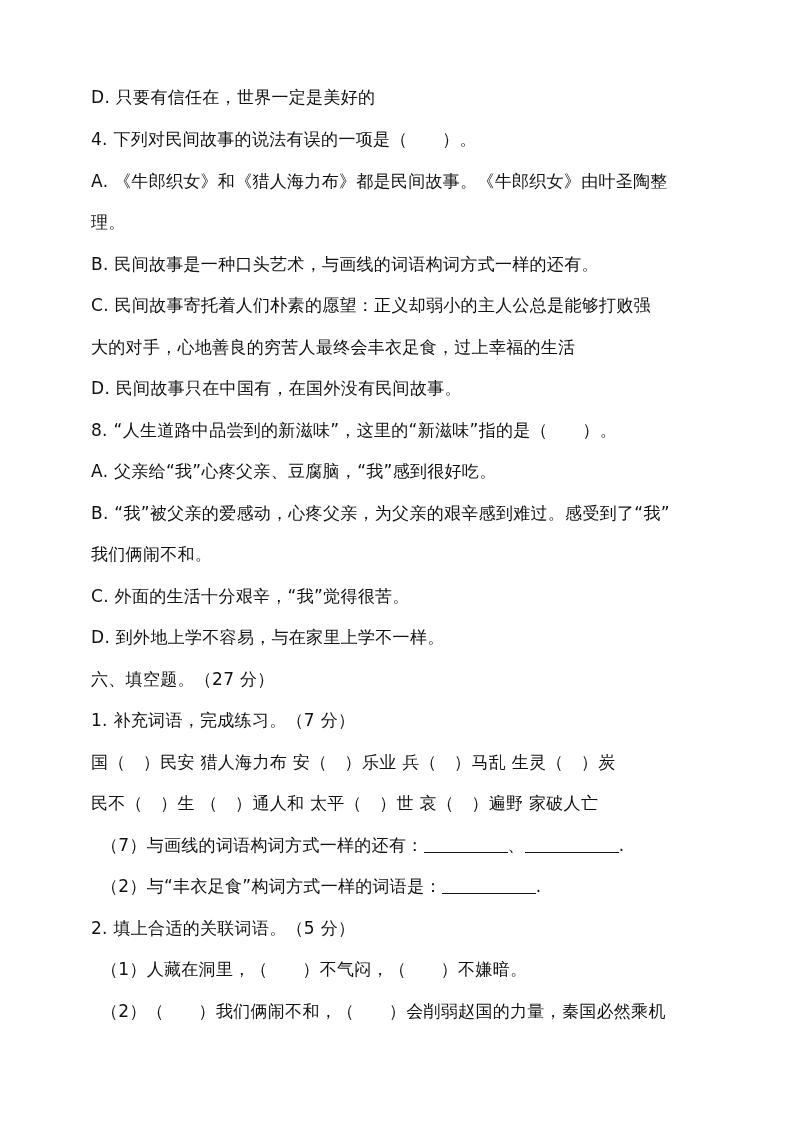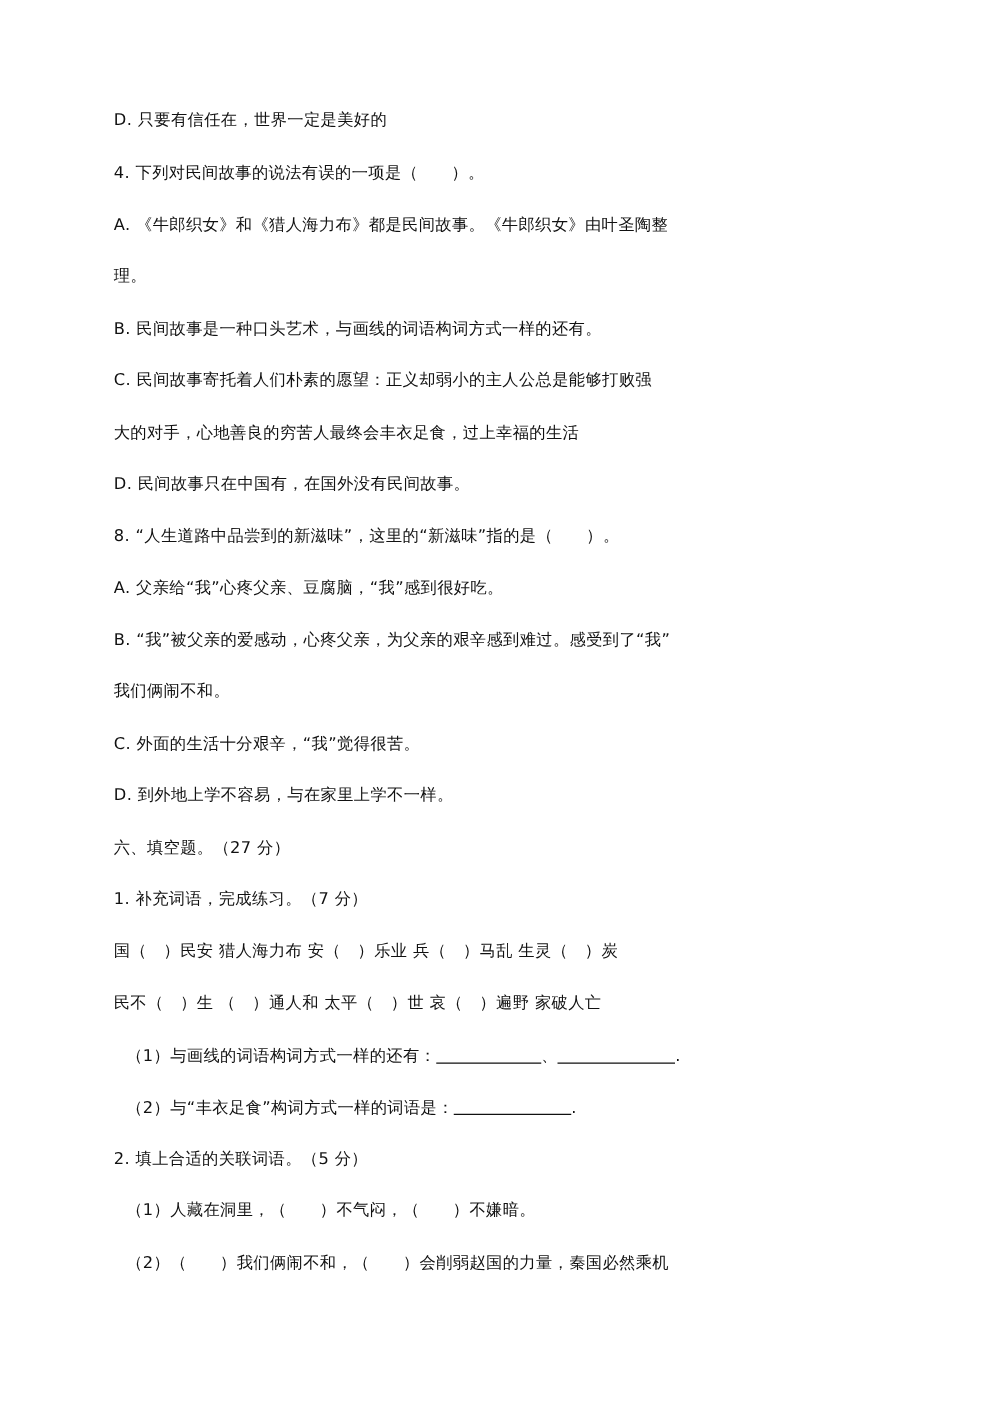--- a/index.html
+++ b/index.html
@@ -1,18 +1,18 @@
 <!DOCTYPE html>
 <html><head>
 <meta charset="utf-8">
 <style>
   html, body { margin: 0; padding: 0; background: #ffffff; }
   body { width: 793px; height: 1122px; position: relative; overflow: hidden;
          font-family: "DejaVu Sans", "Liberation Sans", sans-serif; color: #111; }
-  .line { position: absolute; left: 91px; font-size: 13px; line-height: 22px; white-space: nowrap; letter-spacing: 0.3px; }
+  .line { position: absolute; left: 91px; font-size: 17px; line-height: 22px; white-space: nowrap; letter-spacing: 0.3px; }
   .ind { left: 101px; }
   .ul { text-underline-offset: 4px; }
   .blank { display: inline-block; border-bottom: 1px solid #111; height: 16px; vertical-align: -2px; }
   .w1 { width: 84px; }
   .w2 { width: 94px; }
 </style>
 </head>
 <body>
 
 <div>
@@ -35,21 +35,21 @@
 
   <div class="line" style="top:668px">六、填空题。（27 分）</div>
   <div class="line" style="top:709px">1. 补充词语，完成练习。（7 分）</div>
 
   <div class="line" style="top:751px">
     <span class="ul">国（　）民安</span><span> 猎人海力布  安（　）乐业  兵（　）马乱  生灵（　）炭</span>
   </div>
   <div class="line" style="top:792px">民不（　）生  （　）通人和  太平（　）世  哀（　）遍野  家破人亡</div>
 
   <div class="line ind" style="top:834px">
-    <span>（1）与画线的词语构词方式一样的还有：</span><span class="blank w1"></span><span>、</span><span class="blank w2"></span><span>.</span>
+    <span>（7）与画线的词语构词方式一样的还有：</span><span class="blank w1"></span><span>、</span><span class="blank w2"></span><span>.</span>
   </div>
   <div class="line ind" style="top:875px">
     <span>（2）与“丰衣足食”构词方式一样的词语是：</span><span class="blank w2"></span><span>.</span>
   </div>
 
   <div class="line" style="top:917px">2.  填上合适的关联词语。（5 分）</div>
   <div class="line ind" style="top:958px">（1）人藏在洞里，（　　）不气闷，（　　）不嫌暗。</div>
   <div class="line ind" style="top:1000px">（2）（　　）我们俩闹不和，（　　）会削弱赵国的力量，秦国必然乘机</div>
 </div>
 

